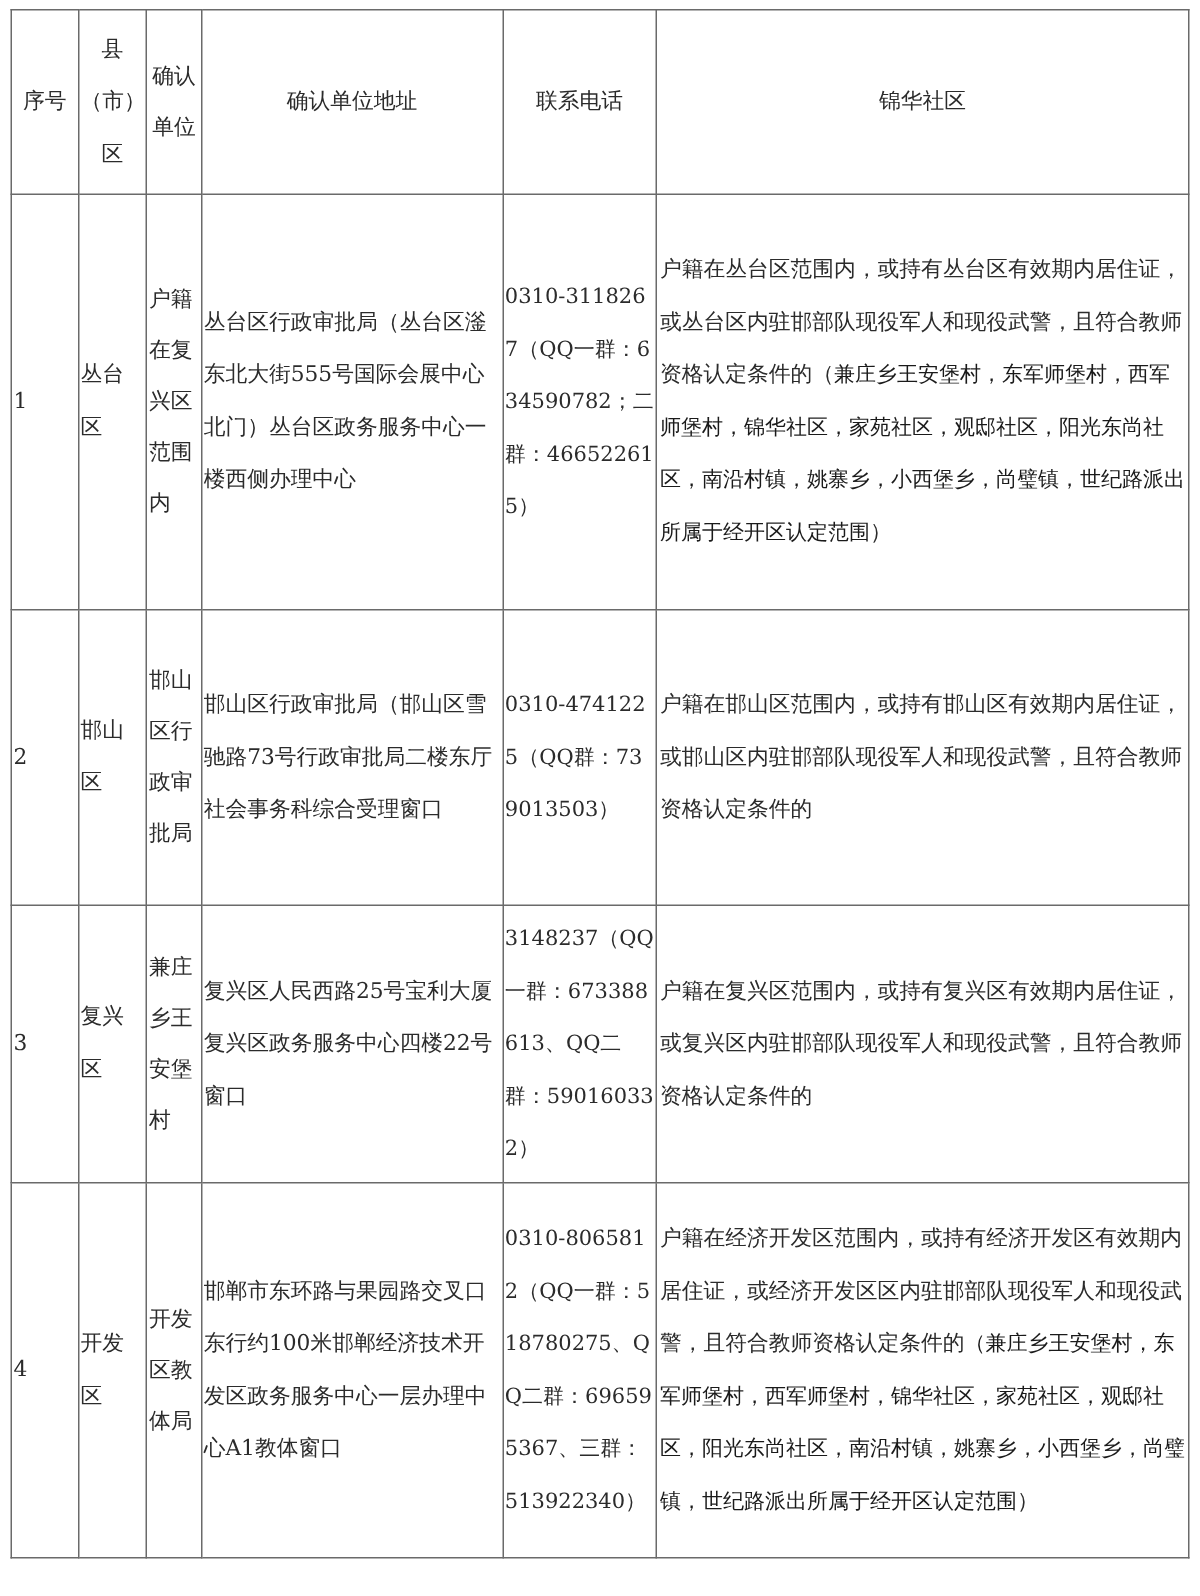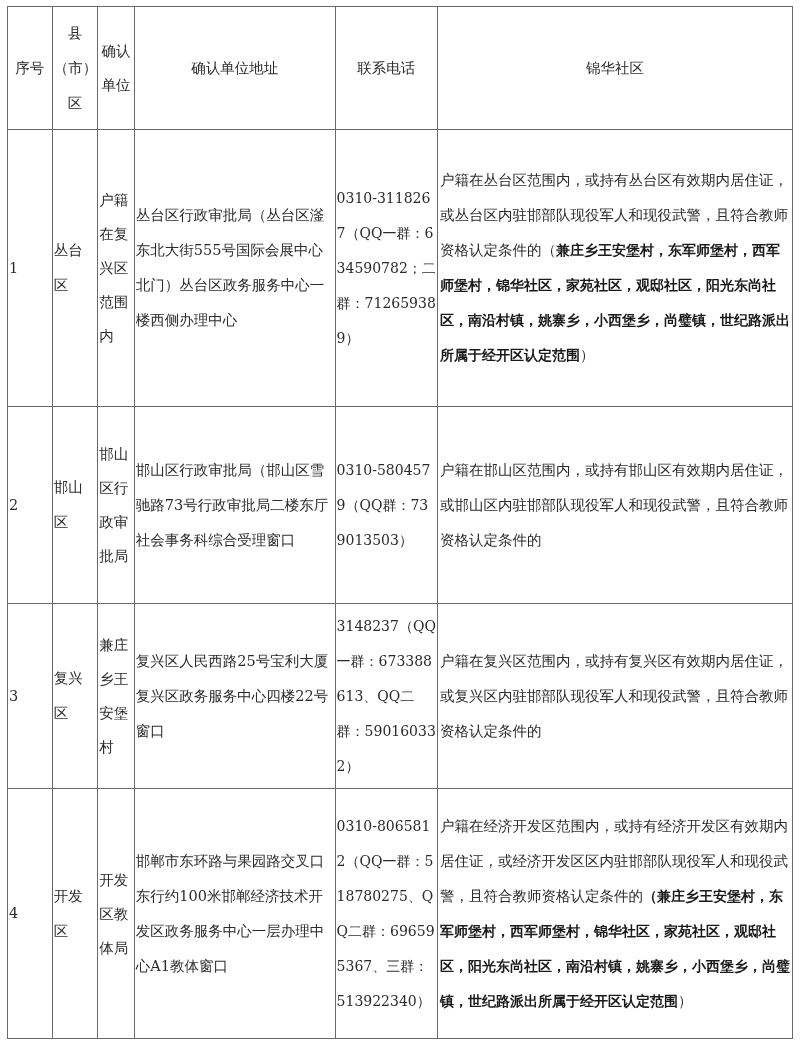--- a/index.html
+++ b/index.html
@@ -12,21 +12,21 @@
               word-break: break-all; overflow: hidden; }
   table.doc th { font-size: 14.5px; line-height: 35px; }
   .c-seq { width: 44px; }
   .c-county { width: 45px; }
   .c-unit { width: 36px; }
   .c-addr { width: 198px; }
   .c-phone { width: 101px; }
   .c-scope { width: 350px; }
   .unit-text { display: block; line-height: 34px; letter-spacing: 0px; }
   .scope-cell { padding: 0 2px !important; line-height: 35px !important; }
-  .bold { font-weight: bold; color: #1a1a1a; font-family: "DejaVu Sans", "Liberation Sans", sans-serif; font-size: 14px; }
+  .bold { font-weight: normal; color: #1a1a1a; font-family: "DejaVu Sans", "Liberation Sans", sans-serif; font-size: 14px; }
   tr.r-head { height: 123px; }
   tr.r1 { height: 277px; }
   tr.r2 { height: 197px; }
   tr.r3 { height: 185px; }
   tr.r4 { height: 250px; }
   .phone-cell { line-height: 35px !important; font-size: 14px !important; }
 </style>
 </head>
 <body>
 
@@ -51,32 +51,32 @@
     <th>锦华社区</th>
   </tr>
 
   <tr class="r1">
     <td>1</td>
     <td>丛台区</td>
     <td>
           <span class="unit-text">户籍在复兴区范围内</span>
         </td>
     <td>丛台区行政审批局（丛台区滏东北大街555号国际会展中心北门）丛台区政务服务中心一楼西侧办理中心</td>
-    <td class="phone-cell">0310-3118267（QQ一群：634590782；二群：712659389）</td>
+    <td class="phone-cell">0310-3118267（QQ一群：634590782；二群：466522615）</td>
     <td class="scope-cell"><span>户籍在丛台区范围内，或持有丛台区有效期内居住证，或丛台区内驻邯部队现役军人和现役武警，且符合教师资格认定条件的（</span><span class="bold">兼庄乡王安堡村，东军师堡村，西军师堡村，锦华社区，家苑社区，观邸社区，阳光东尚社区，南沿村镇，姚寨乡，小西堡乡，尚璧镇，世纪路派出所属于经开区认定范围</span><span>）</span></td>
   </tr>
 
   <tr class="r2">
     <td>2</td>
     <td>邯山区</td>
     <td>
           <span class="unit-text">邯山区行政审批局</span>
         </td>
     <td>邯山区行政审批局（邯山区雪驰路73号行政审批局二楼东厅社会事务科综合受理窗口</td>
-    <td class="phone-cell">0310-5804579（QQ群：739013503）</td>
+    <td class="phone-cell">0310-4741225（QQ群：739013503）</td>
     <td class="scope-cell"><span>户籍在邯山区范围内，或持有邯山区有效期内居住证，或邯山区内驻邯部队现役军人和现役武警，且符合教师资格认定条件的</span></td>
   </tr>
 
   <tr class="r3">
     <td>3</td>
     <td>复兴区</td>
     <td>
           <span class="unit-text">兼庄乡王安堡村</span>
         </td>
     <td>复兴区人民西路25号宝利大厦复兴区政务服务中心四楼22号窗口</td>

